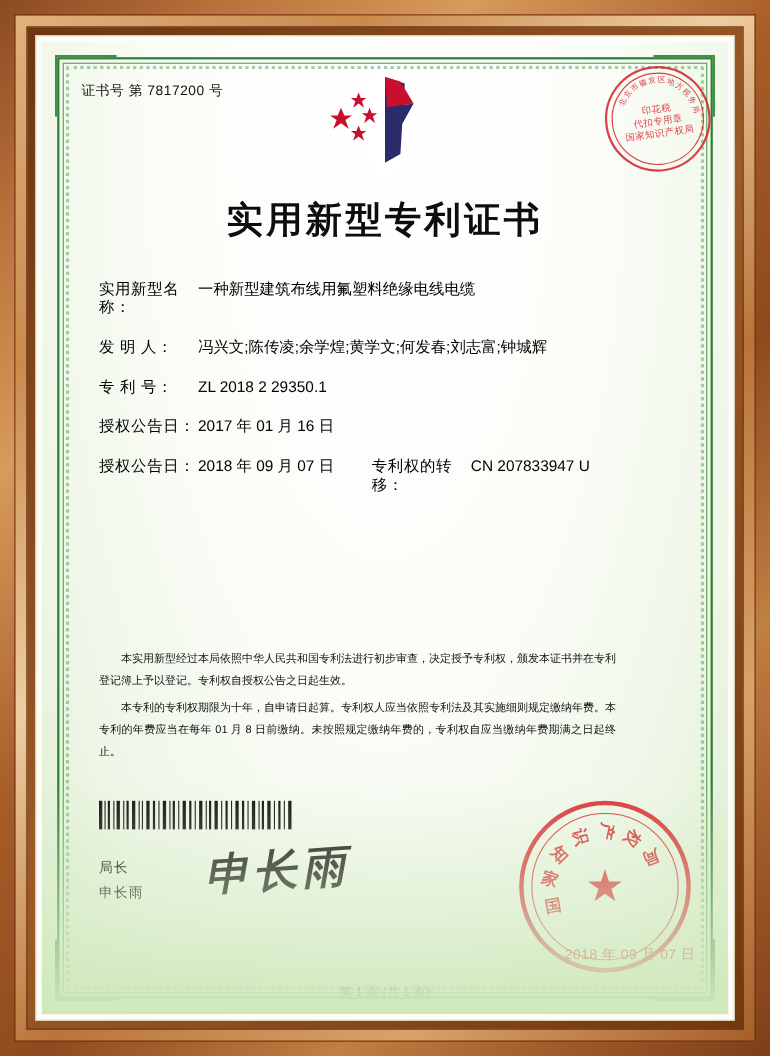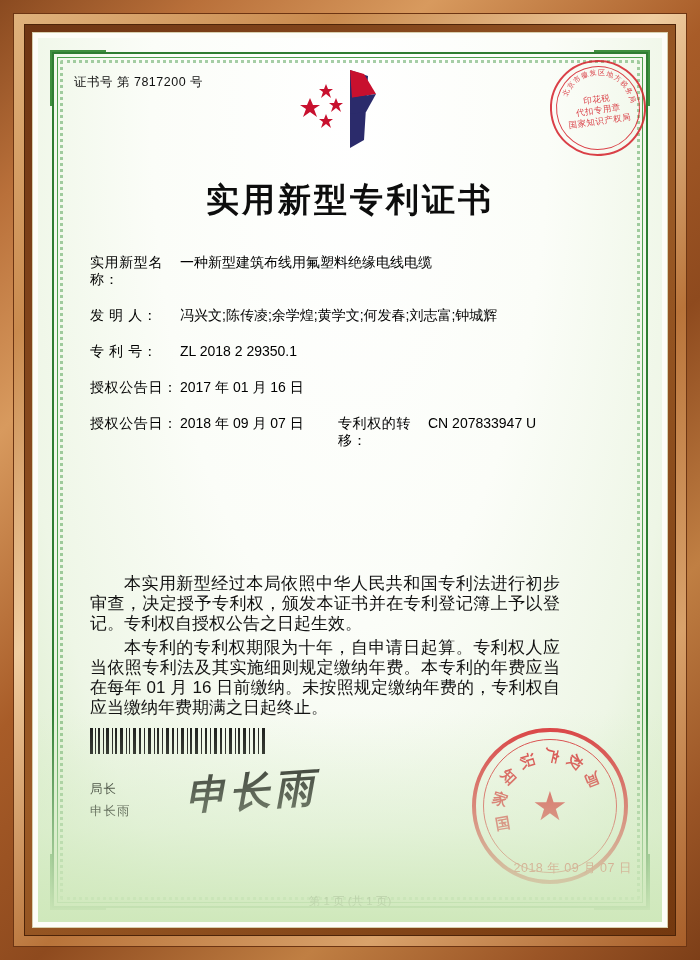--- a/index.html
+++ b/index.html
@@ -197,23 +197,23 @@
   .two-col .seg {
     display: flex;
   }
   .two-col .seg.left { width: 248px; }
   .two-col .seg .lbl { width: 90px; flex: 0 0 90px; }
 
   
   .paras {
     position: absolute;
     left: 52px;
-    top: 536px;
+    top: 552px;
     width: 470px;
-    font-size: 17px;
+    font-size: 10px;
     line-height: 20px;
     text-align: justify;
     color: #111;
   }
   .paras p {
     margin: 0 0 4px 0;
     text-indent: 2em;
   }
 
   
@@ -391,21 +391,21 @@
         </div>
         <div class="seg">
           <div class="lbl">专利权的转移：</div>
           <div class="val">CN 207833947 U</div>
         </div>
       </div>
     </div>
 
     <div class="paras">
       <p>本实用新型经过本局依照中华人民共和国专利法进行初步审查，决定授予专利权，颁发本证书并在专利登记簿上予以登记。专利权自授权公告之日起生效。</p>
-      <p>本专利的专利权期限为十年，自申请日起算。专利权人应当依照专利法及其实施细则规定缴纳年费。本专利的年费应当在每年 01 月 16 日前缴纳。未按照规定缴纳年费的，专利权自应当缴纳年费期满之日起终止。</p>
+      <p>本专利的专利权期限为十年，自申请日起算。专利权人应当依照专利法及其实施细则规定缴纳年费。本专利的年费应当在每年 01 月 8 日前缴纳。未按照规定缴纳年费的，专利权自应当缴纳年费期满之日起终止。</p>
     </div>
 
     <div class="barcode">
       <i style="left:0px;width:3px"></i>
         <i style="left:5px;width:1px"></i>
         <i style="left:8px;width:2px"></i>
       <i style="left:13px;width:1px"></i>
         <i style="left:16px;width:3px"></i>
         <i style="left:22px;width:1px"></i>
       <i style="left:25px;width:2px"></i>

